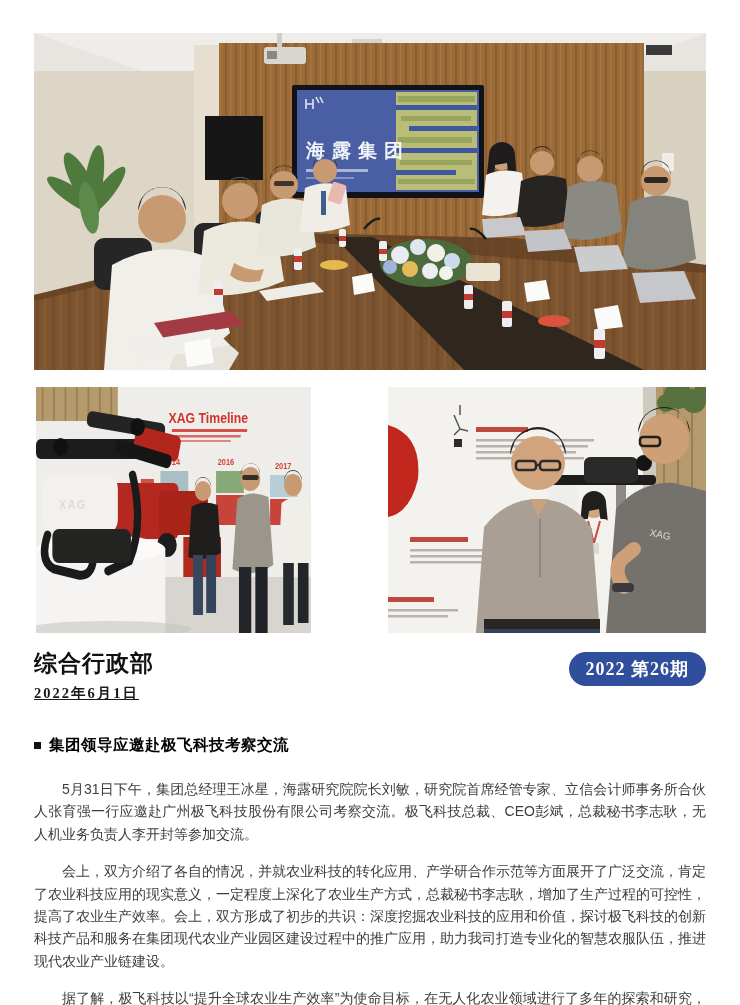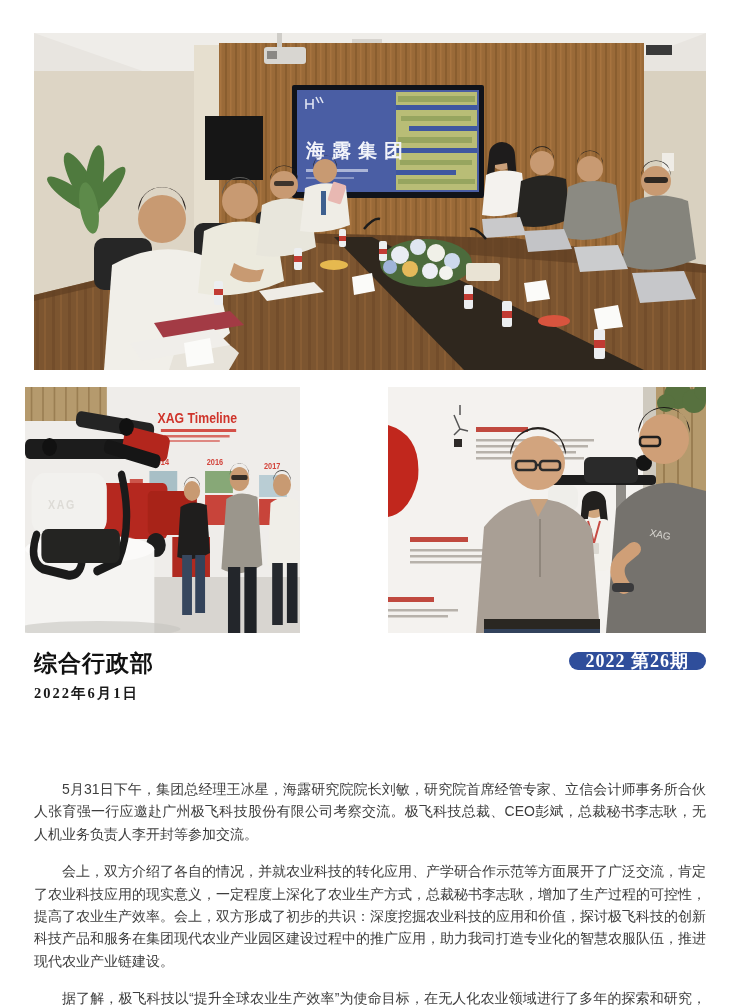--- a/index.html
+++ b/index.html
@@ -5,35 +5,35 @@
   html,body{margin:0;padding:0;}
   body{background:#888;}
   .page{
     position:relative;width:740px;height:1005px;background:#ffffff;
     margin:0 auto;overflow:hidden;
     font-family:"Liberation Sans","DejaVu Sans",sans-serif;
   }
   .photo{position:absolute;overflow:hidden;background:#ddd;}
   .photo svg{display:block;width:100%;height:100%;}
   .photo-main{left:34px;top:33px;width:672px;height:337px;}
-  .photo-left{left:25px;top:387px;width:275px;height:246px;}
+  .photo-left{left:36px;top:387px;width:275px;height:246px;}
   .photo-right{left:388px;top:387px;width:318px;height:246px;}
 
   .dept-title{
     position:absolute;left:34px;top:648px;
     font-family:Liberation Mono, monospace;
     font-weight:bold;font-size:23px;color:#111;letter-spacing:1px;
   }
   .dept-date{
     position:absolute;left:34px;top:684px;
     font-family:"Liberation Serif","DejaVu Serif",serif;
-    font-weight:bold;font-size:14.5px;color:#1a1a1a;letter-spacing:2px;
+    font-weight:bold;font-size:14.5px;color:#1a1a1a;letter-spacing:2px;text-decoration:underline;
   }
   .issue-badge{
-    position:absolute;right:34px;top:652px;height:18px;
+    position:absolute;right:34px;top:652px;height:34px;
     display:flex;align-items:center;padding:0 17px;
     border-radius:17px;background:#2f4e9b;
     font-family:"Liberation Serif","DejaVu Serif",serif;
     font-weight:bold;font-size:18px;color:#ffffff;letter-spacing:1px;
   }
   .article-title{
     position:absolute;left:34px;top:735px;width:672px;
     font-size:15.5px;font-weight:bold;color:#000;
     display:flex;align-items:center;letter-spacing:0.5px;
   }
@@ -412,20 +412,24 @@
         <path d="M236,200 q-12,-16 -2,-28 l12,-10" fill="none" stroke="#cf9f77" stroke-width="14" stroke-linecap="round"></path>
         <rect x="224" y="196" width="22" height="9" rx="4" fill="#3a3a3c"></rect>
       </g>
     </svg>
   </div>
 
   <div class="dept-title">综合行政部</div>
   <div class="dept-date">2022年6月1日</div>
   <div class="issue-badge">2022 第26期</div>
 
+  <div class="article-title">
+    <span class="title-bullet"></span>
+    <span>集团领导应邀赴极飞科技考察交流</span>
+  </div>
 
   <div class="article-body">
     <p>5月31日下午，集团总经理王冰星，海露研究院院长刘敏，研究院首席经管专家、立信会计师事务所合伙人张育强一行应邀赴广州极飞科技股份有限公司考察交流。极飞科技总裁、CEO彭斌，总裁秘书李志耿，无人机业务负责人李开封等参加交流。</p>
     <p>会上，双方介绍了各自的情况，并就农业科技的转化应用、产学研合作示范等方面展开了广泛交流，肯定了农业科技应用的现实意义，一定程度上深化了农业生产方式，总裁秘书李志耿，增加了生产过程的可控性，提高了农业生产效率。会上，双方形成了初步的共识：深度挖掘农业科技的应用和价值，探讨极飞科技的创新科技产品和服务在集团现代农业产业园区建设过程中的推广应用，助力我司打造专业化的智慧农服队伍，推进现代农业产业链建设。</p>
     <p>据了解，极飞科技以“提升全球农业生产效率”为使命目标，在无人化农业领域进行了多年的探索和研究，通过建设数字农业基础设施、开发精准农业装备、打造智慧农业生态系统，为农业生产赋能。会前，我司在极飞科技总裁秘书李志耿的陪同下，参观了极飞科技自主研发并制造的农业无人机、农业无人车、农业物联网等智慧农业产品和技术。</p>
   </div>
 
 </div>
 
 </body></html>

